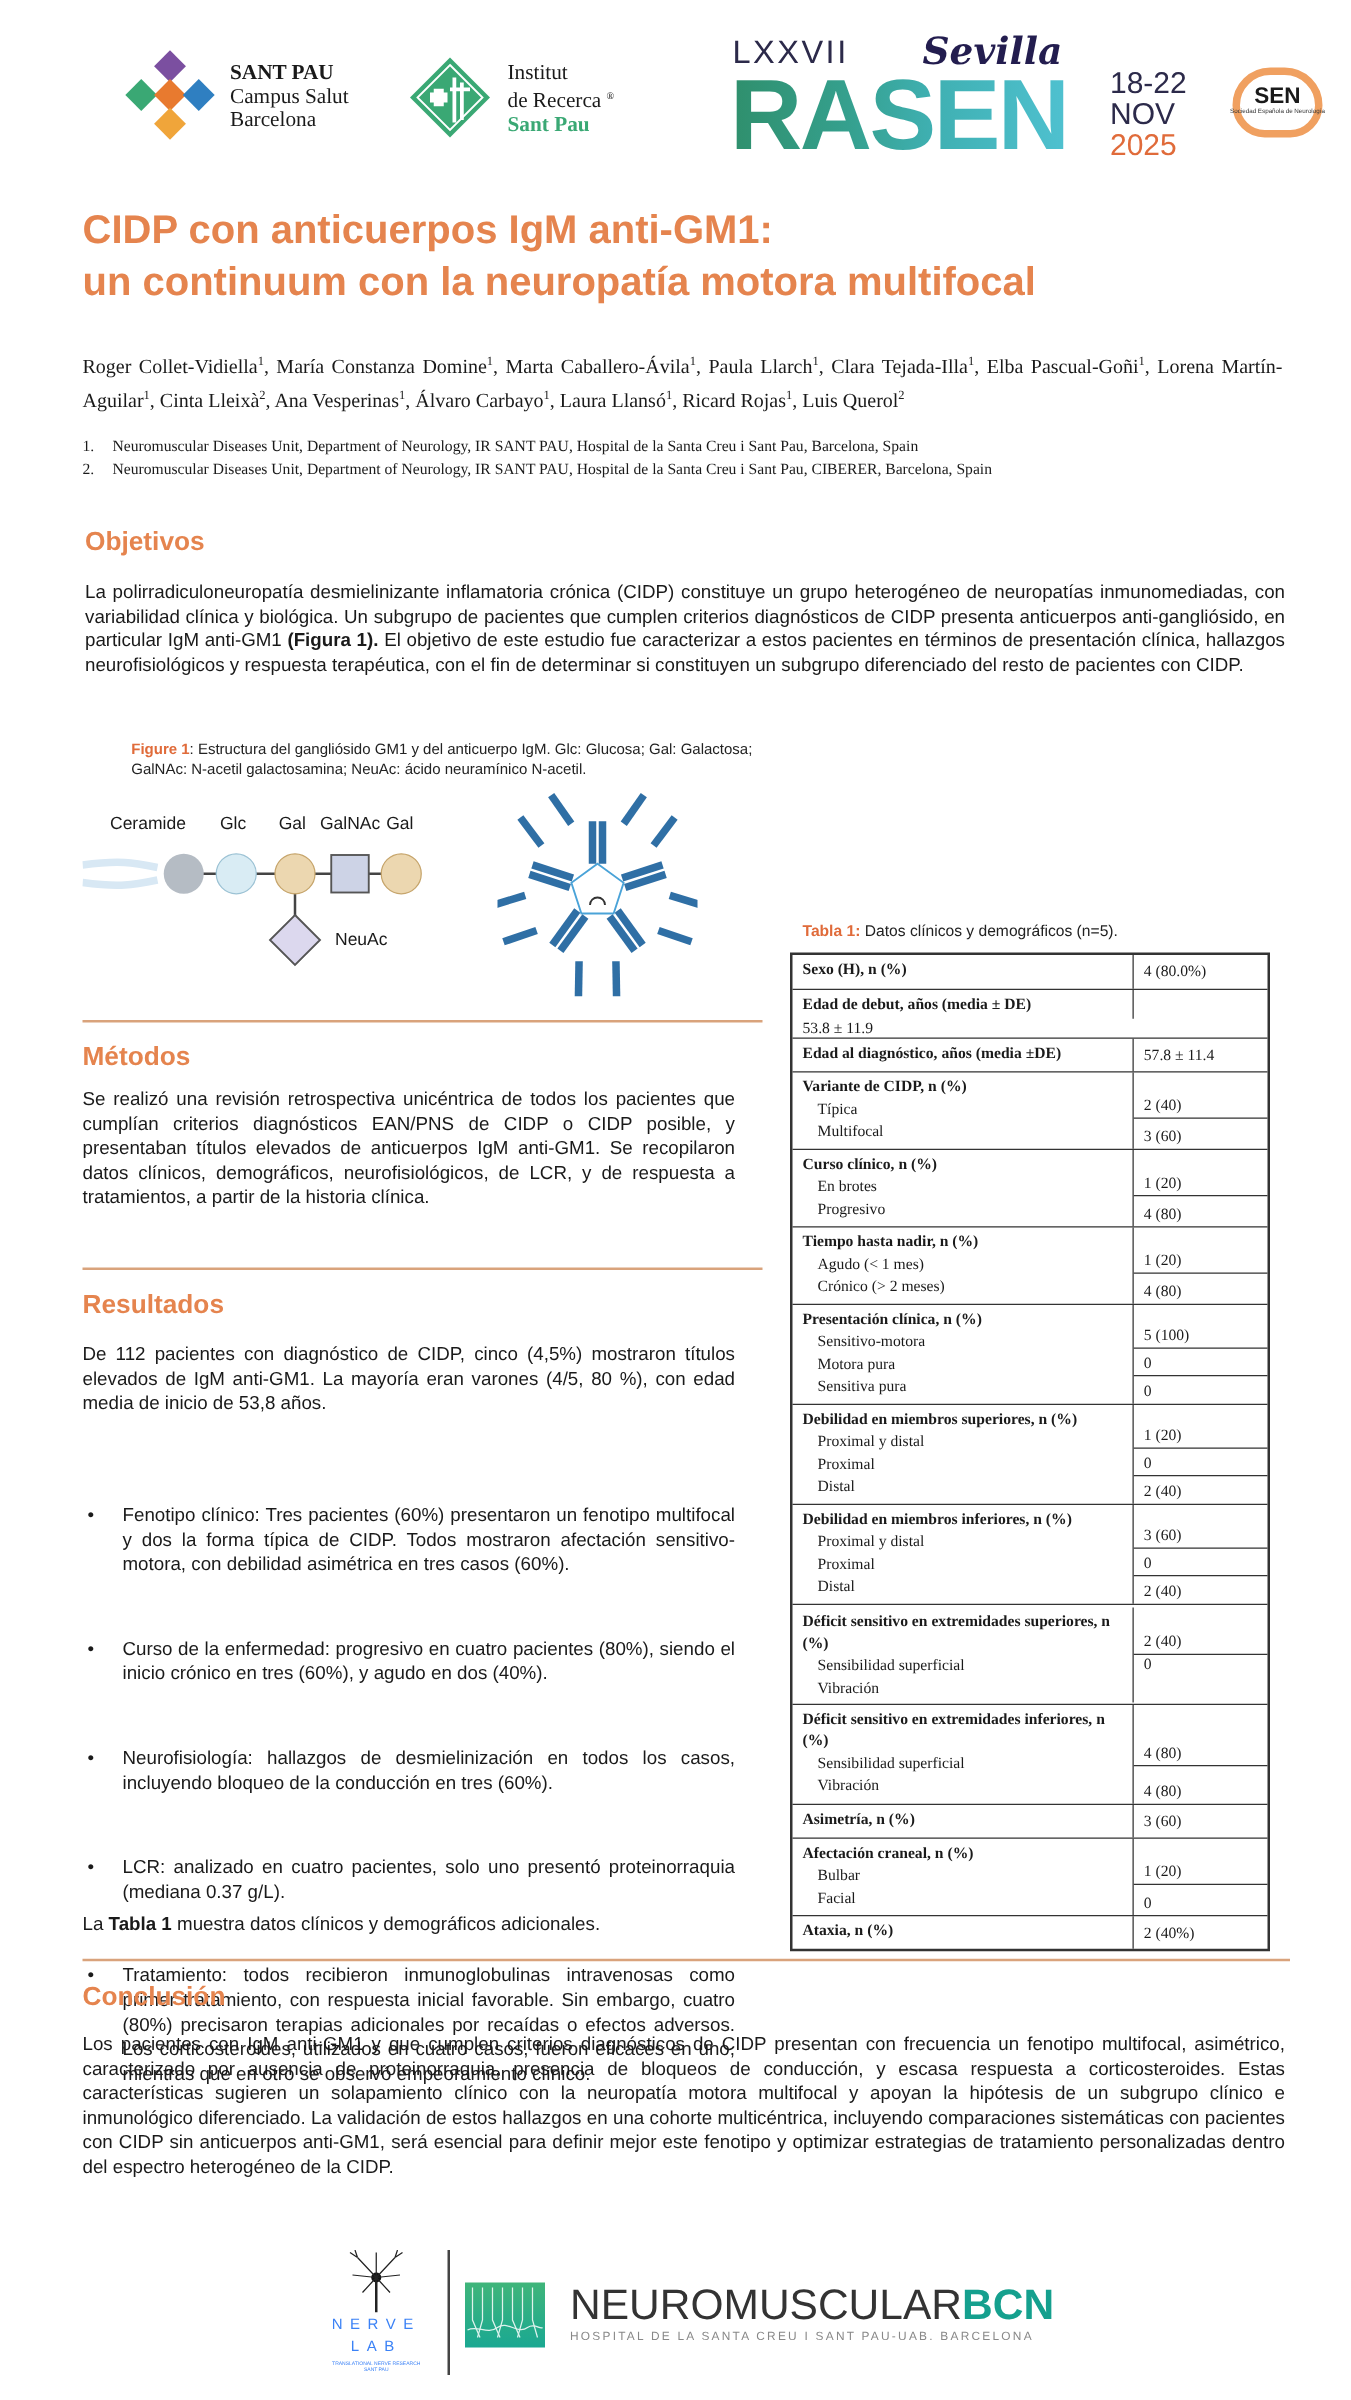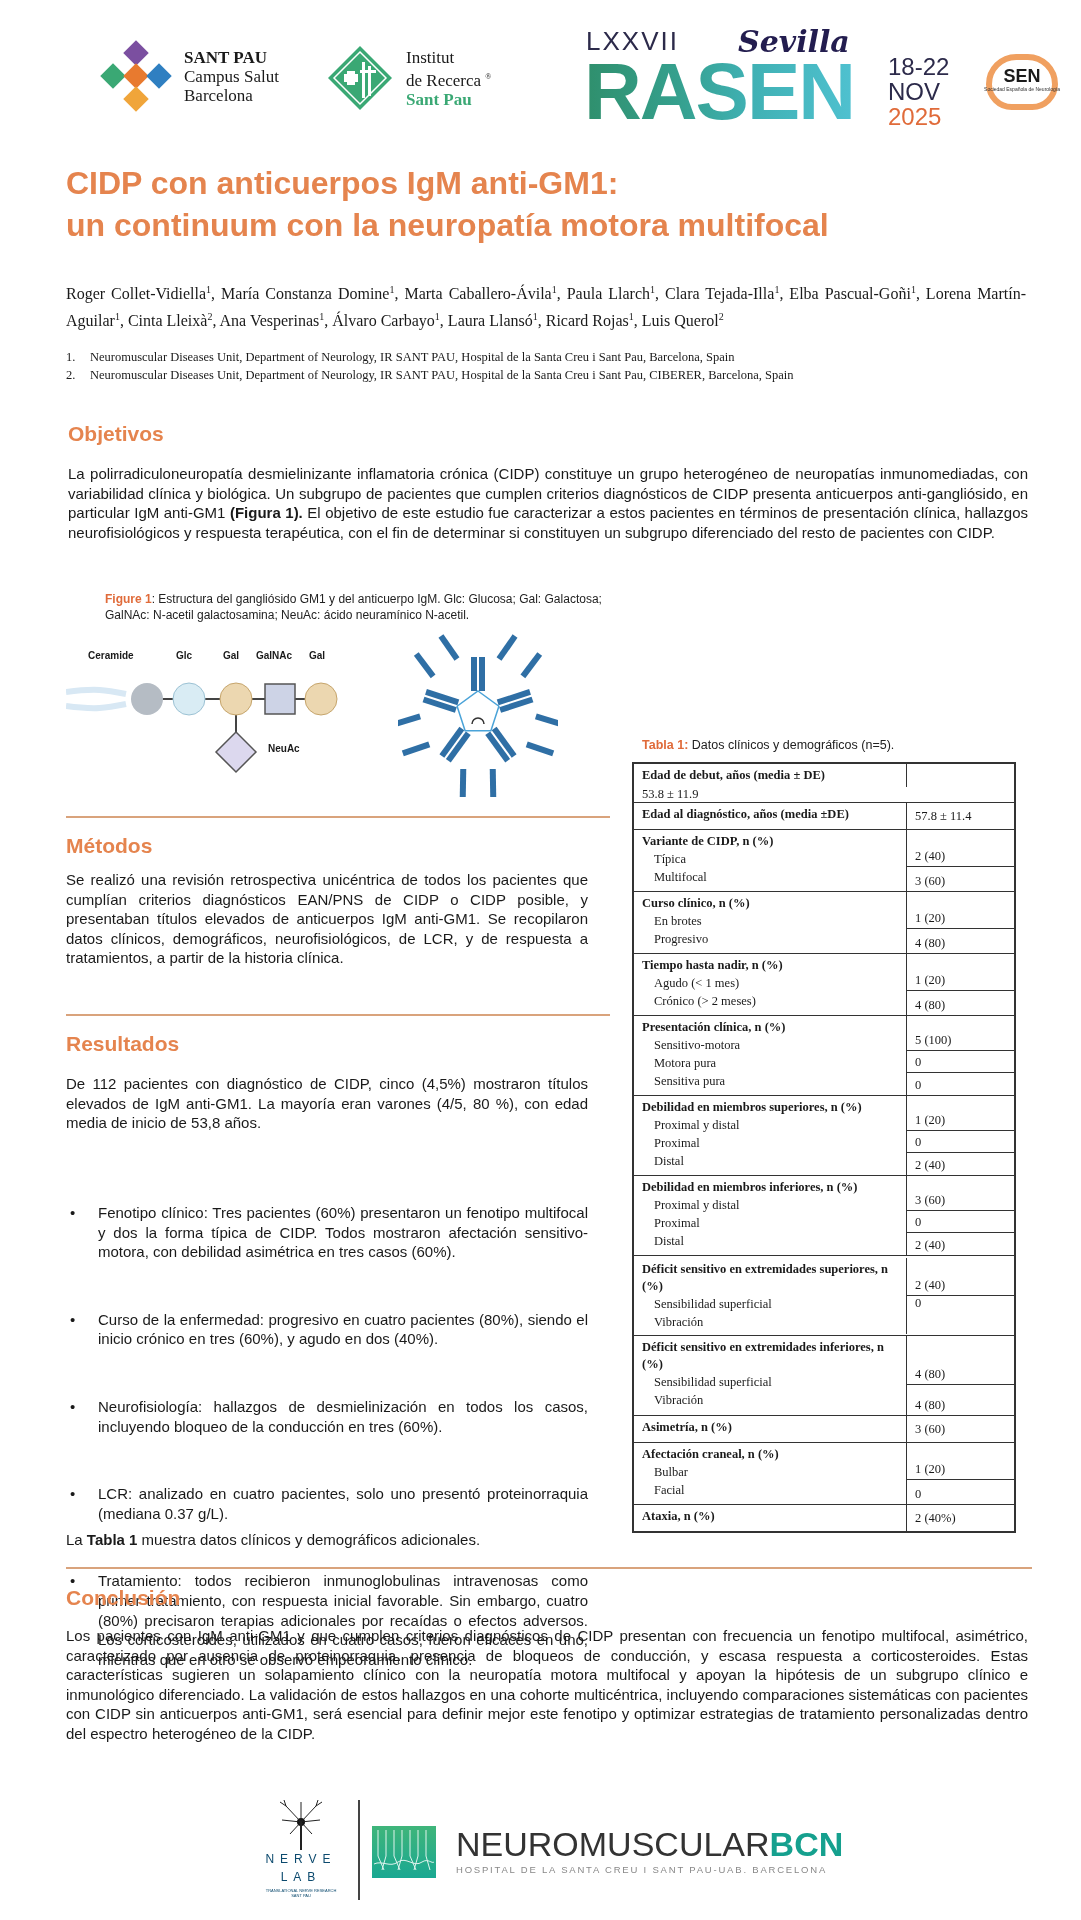--- a/index.html
+++ b/index.html
@@ -43,21 +43,21 @@
 
     
     .section-h { color: #e5844e; font-weight: bold; font-size: 21px; }
     .body-text { font-size: 15px; line-height: 19.6px; text-align: justify; color: #1a1a1a; }
     .hr { height: 1.5px; background: #d9a37c; }
 
     .fig-caption { left: 70px; top: 592px; width: 520px; font-size: 12px; line-height: 15.5px; color: #222; margin-left: 35px; }
     .fig-caption .lab { color: #e06b3a; font-weight: bold; }
 
     .gm1 { left: 66px; top: 650px; width: 300px; height: 130px; }
-    .gm1-label { position: absolute; font-size: 10px; color: #1a1a1a; font-weight: bold; }
+    .gm1-label { position: absolute; font-size: 14px; color: #1a1a1a; }
 
     .igm { left: 398px; top: 628px; width: 160px; height: 170px; }
 
     
     .bullets { list-style: none; }
     .bullets li { position: relative; padding-left: 32px; margin-top: 48px; }
     .bullets li::before { content: "•"; position: absolute; left: 4px; top: 0; }
 
     
     .tbl-caption { left: 642px; top: 738px; font-size: 12.5px; color: #222; }
@@ -68,21 +68,21 @@
     .trow:first-child { border-top: none; }
     .tlabel { width: 273px; border-right: 1.5px solid #333; padding: 3px 8px; }
     .tlabel .h { font-weight: bold; line-height: 17px; }
     .tlabel .s { padding-left: 12px; line-height: 18px; }
     .tvals { flex: 1; display: flex; flex-direction: column; }
     .tval { padding: 0 8px; display: flex; align-items: flex-end; border-top: 1.5px solid #333; }
     .tval:first-child { border-top: none; }
 
     
     .foot-nerve { left: 264px; top: 1800px; width: 74px; height: 100px; }
-    .nerve-text { position: absolute; left: 0; width: 74px; text-align: center; font-size: 12px; letter-spacing: 6px; color: #0c4a6e; }
+    .nerve-text { position: absolute; left: 0; width: 74px; text-align: center; font-size: 12px; letter-spacing: 6px; color: #3b82f6; }
     .foot-divider { left: 358px; top: 1800px; width: 1.5px; height: 100px; background: #444; }
     .foot-nmb-mark { left: 372px; top: 1826px; width: 64px; height: 52px; background: linear-gradient(180deg, #3fb57a 0%, #1aa892 100%); }
     .foot-nmb-text { left: 456px; top: 1826px; width: 380px; }
     .nmb-title { font-size: 34px; color: #333; letter-spacing: 0px; line-height: 36px; }
     .nmb-title .bcn { color: #15a08e; font-weight: bold; }
     .nmb-sub { font-size: 9.5px; color: #888; letter-spacing: 1.8px; margin-top: 2px; }
   </style>
 </head>
 <body>
 
@@ -221,20 +221,28 @@
     <li>Fenotipo clínico: Tres pacientes (60%) presentaron un fenotipo multifocal y dos la forma típica de CIDP. Todos mostraron afectación sensitivo-motora, con debilidad asimétrica en tres casos (60%).</li>
     <li>Curso de la enfermedad: progresivo en cuatro pacientes (80%), siendo el inicio crónico en tres (60%), y agudo en dos (40%).</li>
     <li>Neurofisiología: hallazgos de desmielinización en todos los casos, incluyendo bloqueo de la conducción en tres (60%).</li>
     <li>LCR: analizado en cuatro pacientes, solo uno presentó proteinorraquia (mediana 0.37 g/L).</li>
     <li>Tratamiento: todos recibieron inmunoglobulinas intravenosas como primer tratamiento, con respuesta inicial favorable. Sin embargo, cuatro (80%) precisaron terapias adicionales por recaídas o efectos adversos. Los corticosteroides, utilizados en cuatro casos, fueron eficaces en uno, mientras que en otro se observó empeoramiento clínico.</li>
   </ul>
 <div class="abs body-text" style="left:66px;top:1530px;width:522px;"><span>La </span><b>Tabla 1</b><span> muestra datos clínicos y demográficos adicionales.</span></div>
 
 <div class="abs tbl-caption"><span class="lab">Tabla 1:</span><span> Datos clínicos y demográficos (n=5).</span></div>
 <div class="abs tbl" id="tbl">
+    <div class="trow" style="min-height: 27px;">
+      <div class="tlabel">
+        <div class="h">Sexo (H), n (%)</div>
+      </div>
+      <div class="tvals">
+        <div class="tval" style="flex: 1 1 0%; align-items: center;">4 (80.0%)</div>
+      </div>
+    </div>
     <div class="trow" style="min-height: 27px; flex-direction: column;">
       <div class="tlabel">
         <div class="h">Edad de debut, años (media ± DE)</div>
       </div>
       <div class="tvals">
         <div class="tval" style="flex: 1 1 0%; align-items: center;">53.8 ± 11.9</div>
       </div>
     </div>
     <div class="trow" style="min-height: 27px;">
       <div class="tlabel">

